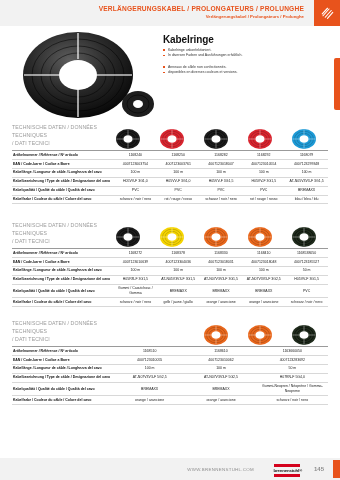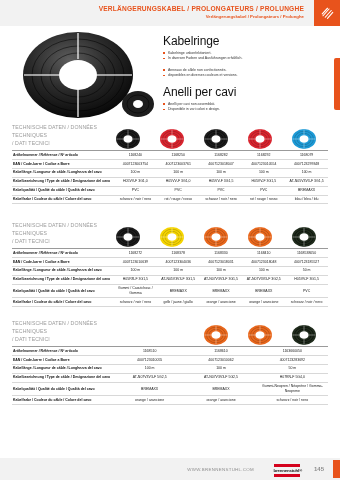--- a/index.html
+++ b/index.html
@@ -37,21 +37,21 @@
   .hero {
     position: absolute; top: 26px; left: 0; width: 340px; height: 96px;
     background: #fff;
   }
   .hero-img { position: absolute; left: 14px; top: 2px; }
   .hero-img-small { position: absolute; left: 120px; top: 62px; }
 
   .hero-text { position: absolute; left: 163px; top: 8px; width: 160px; }
   .blk { margin-bottom: 6.5px; }
   .blk h3 {
-    font-size: 12px; font-weight: normal; color: #111;
+    font-size: 10px; font-weight: bold; color: #111;
     margin-bottom: 2.5px; letter-spacing: -.1px;
   }
   .blk ul { list-style: none; }
   .blk li {
     font-size: 3.5px; color: #333; line-height: 1.55;
     padding-left: 5px; position: relative;
   }
   .blk li::before {
     content: ""; position: absolute; left: 0; top: 1.6px;
     width: 1.6px; height: 1.6px; background: #E8531C;
@@ -183,27 +183,20 @@
         </ul>
       </div>
 
       <div class="blk">
         <ul>
           <li>Anneaux de câble non confectionnés.</li>
           <li>disponibles en diverses couleurs et versions.</li>
         </ul>
       </div>
 
-      <div class="blk">
-        <h3>Anelli per cavi</h3>
-        <ul>
-          <li>Anelli per cavi non assemblati.</li>
-          <li>Disponibile in vari colori e design.</li>
-        </ul>
-      </div>
 
     </div>
 
     <div class="orange-tab"></div>
   </div>
 
   <div id="tables-root">
       <div class="tbl-block" style="top: 120px;">
         <div class="tbl-imgs">
           <div class="coilcell">

